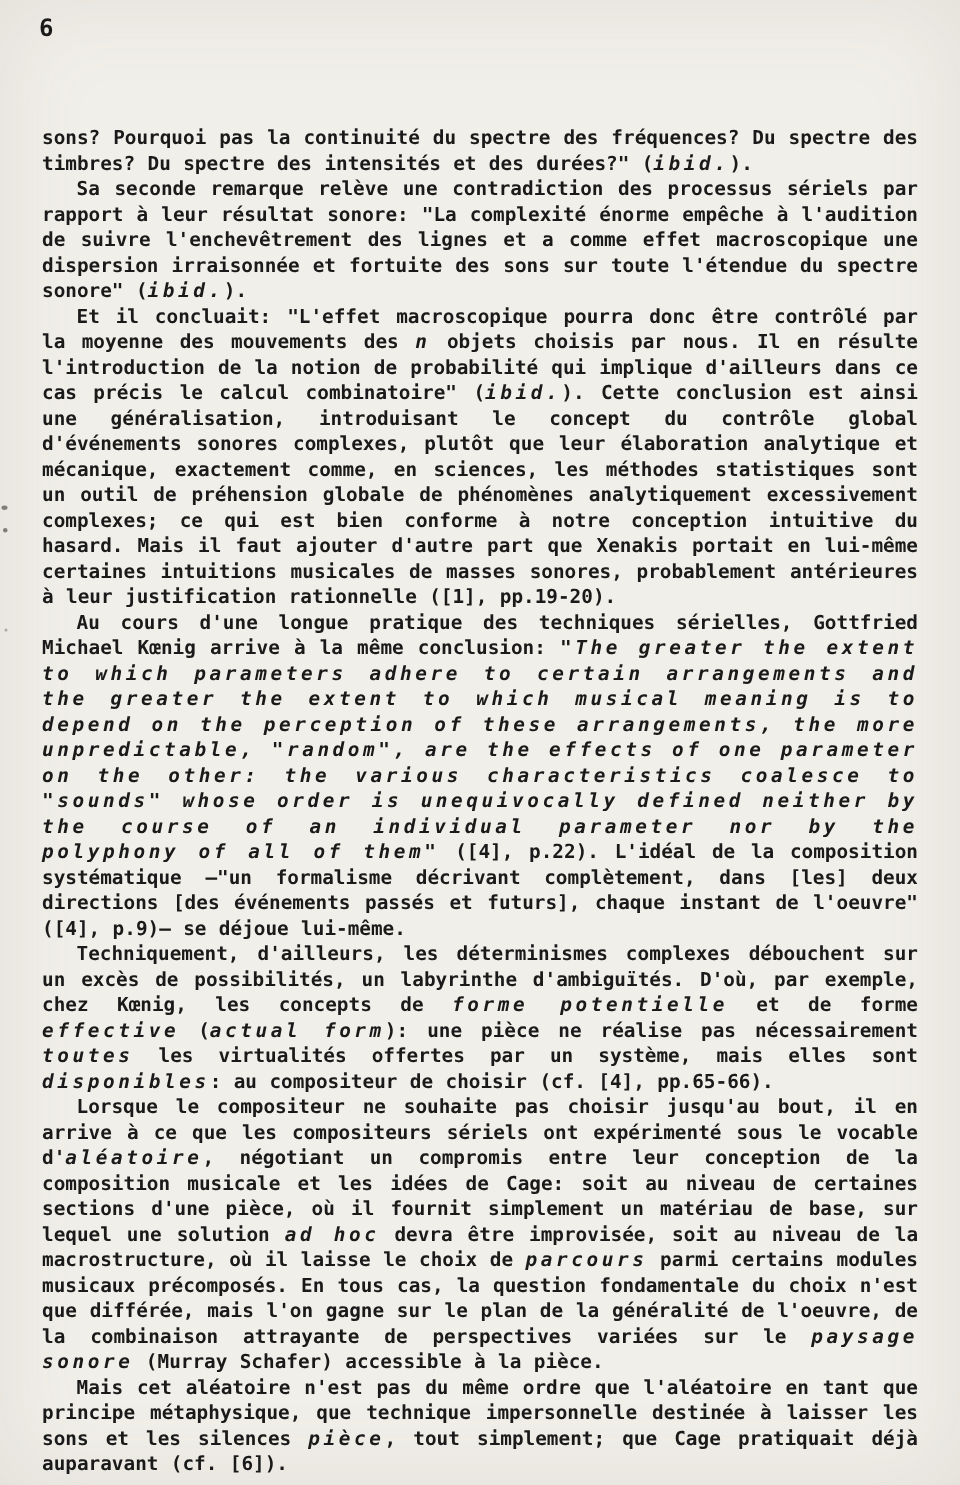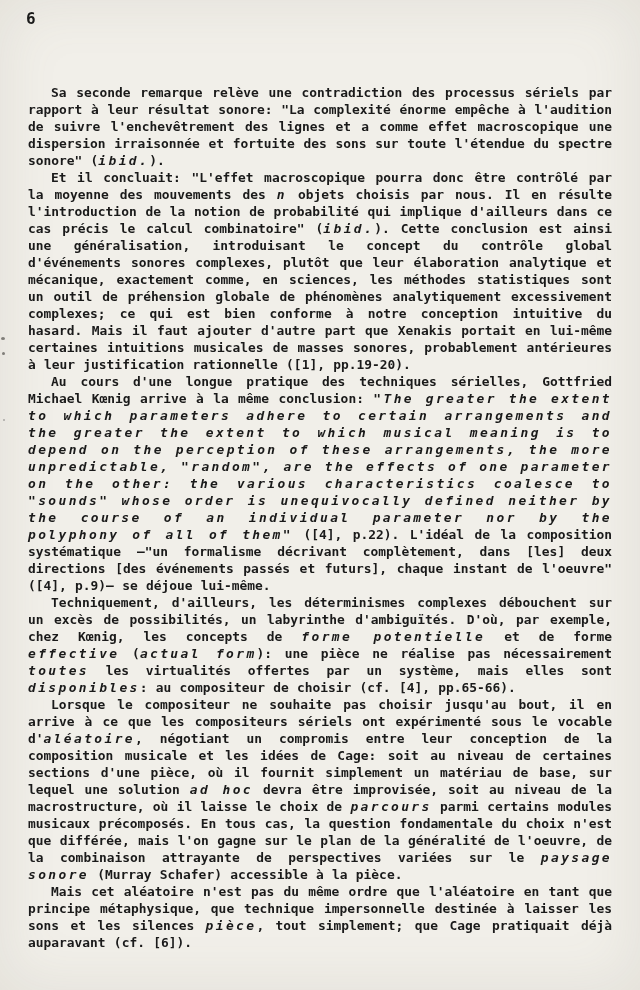--- a/index.html
+++ b/index.html
@@ -56,20 +56,21 @@
   .speck.s1 { left: 1px; top: 337px; width: 4px; height: 3px; }
   .speck.s2 { left: 2px; top: 352px; width: 3px; height: 3px; }
   .speck.s3 { left: 3px; top: 419px; width: 2px; height: 2px; opacity:.6; }
 </style>
 </head>
 <body>
 
 <div class="paper">
   <div class="pagenum">6</div>
   <div class="textbody">
+      <p class="para"><span class="seg">sons? Pourquoi pas la continuité du spectre des fréquences? Du spectre des timbres? Du spectre des intensités et des durées?" (</span><span class="seg it">ibid.</span><span class="seg">).</span></p>
       <p class="para indent"><span class="seg">Sa seconde remarque relève une contradiction des processus sériels par rapport à leur résultat sonore: "La complexité énorme empêche à l'audition de suivre l'enchevêtrement des lignes et a comme effet macroscopique une dispersion irraisonnée et fortuite des sons sur toute l'étendue du spectre sonore" (</span><span class="seg it">ibid.</span><span class="seg">).</span></p>
       <p class="para indent"><span class="seg">Et il concluait: "L'effet macroscopique pourra donc être contrôlé par la moyenne des mouvements des </span><span class="seg it">n</span><span class="seg"> objets choisis par nous. Il en résulte l'introduction de la notion de probabilité qui implique d'ailleurs dans ce cas précis le calcul combinatoire" (</span><span class="seg it">ibid.</span><span class="seg">). Cette conclusion est ainsi une généralisation, introduisant le concept du contrôle global d'événements sonores complexes, plutôt que leur élaboration analytique et mécanique, exactement comme, en sciences, les méthodes statistiques sont un outil de préhension globale de phénomènes analytiquement excessivement complexes; ce qui est bien conforme à notre conception intuitive du hasard. Mais il faut ajouter d'autre part que Xenakis portait en lui-même certaines intuitions musicales de masses sonores, probablement antérieures à leur justification rationnelle ([1], pp.19-20).</span></p>
       <p class="para indent"><span class="seg">Au cours d'une longue pratique des techniques sérielles, Gottfried Michael Kœnig arrive à la même conclusion: </span><span class="seg it">"The greater the extent to which parameters adhere to certain arrangements and the greater the extent to which musical meaning is to depend on the perception of these arrangements, the more unpredictable, "random", are the effects of one parameter on the other: the various characteristics coalesce to "sounds" whose order is unequivocally defined neither by the course of an individual parameter nor by the polyphony of all of them"</span><span class="seg"> ([4], p.22). L'idéal de la composition systématique —"un formalisme décrivant complètement, dans [les] deux directions [des événements passés et futurs], chaque instant de l'oeuvre" ([4], p.9)— se déjoue lui-même.</span></p>
       <p class="para indent"><span class="seg">Techniquement, d'ailleurs, les déterminismes complexes débouchent sur un excès de possibilités, un labyrinthe d'ambiguïtés. D'où, par exemple, chez Kœnig, les concepts de </span><span class="seg it">forme potentielle</span><span class="seg"> et de forme </span><span class="seg it">effective</span><span class="seg"> (</span><span class="seg it">actual form</span><span class="seg">): une pièce ne réalise pas nécessairement </span><span class="seg it">toutes</span><span class="seg"> les virtualités offertes par un système, mais elles sont </span><span class="seg it">disponibles</span><span class="seg">: au compositeur de choisir (cf. [4], pp.65-66).</span></p>
       <p class="para indent"><span class="seg">Lorsque le compositeur ne souhaite pas choisir jusqu'au bout, il en arrive à ce que les compositeurs sériels ont expérimenté sous le vocable d'</span><span class="seg it">aléatoire</span><span class="seg">, négotiant un compromis entre leur conception de la composition musicale et les idées de Cage: soit au niveau de certaines sections d'une pièce, où il fournit simplement un matériau de base, sur lequel une solution </span><span class="seg it">ad hoc</span><span class="seg"> devra être improvisée, soit au niveau de la macrostructure, où il laisse le choix de </span><span class="seg it">parcours</span><span class="seg"> parmi certains modules musicaux précomposés. En tous cas, la question fondamentale du choix n'est que différée, mais l'on gagne sur le plan de la généralité de l'oeuvre, de la combinaison attrayante de perspectives variées sur le </span><span class="seg it">paysage sonore</span><span class="seg"> (Murray Schafer) accessible à la pièce.</span></p>
       <p class="para indent"><span class="seg">Mais cet aléatoire n'est pas du même ordre que l'aléatoire en tant que principe métaphysique, que technique impersonnelle destinée à laisser les sons et les silences </span><span class="seg it">pièce</span><span class="seg">, tout simplement; que Cage pratiquait déjà auparavant (cf. [6]).</span></p>
     </div>
   <div class="speck s1"></div>
   <div class="speck s2"></div>
   <div class="speck s3"></div>

